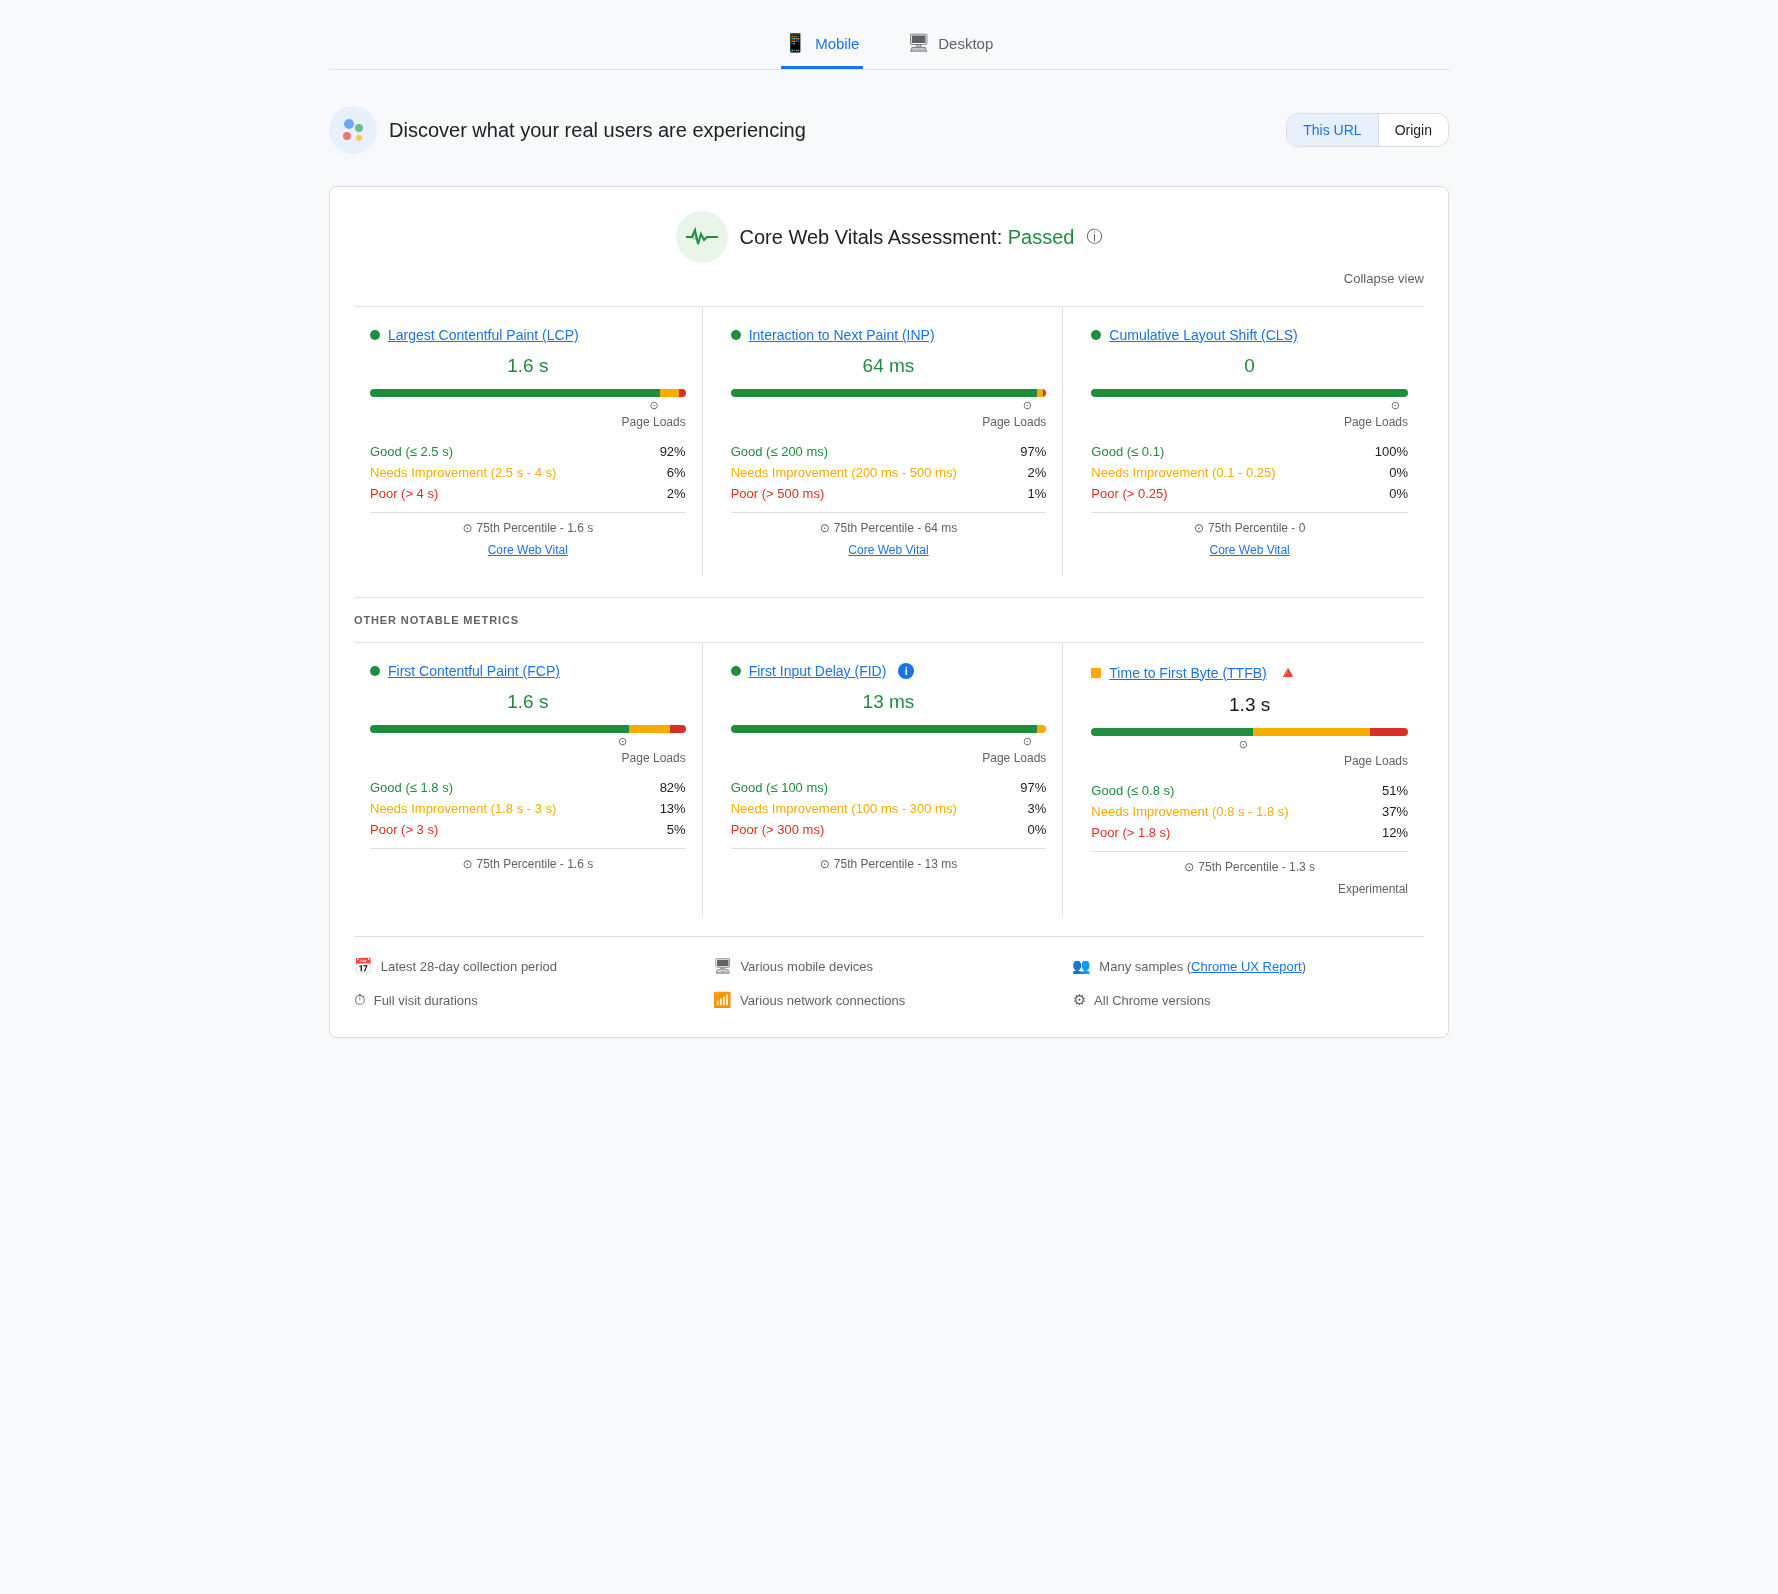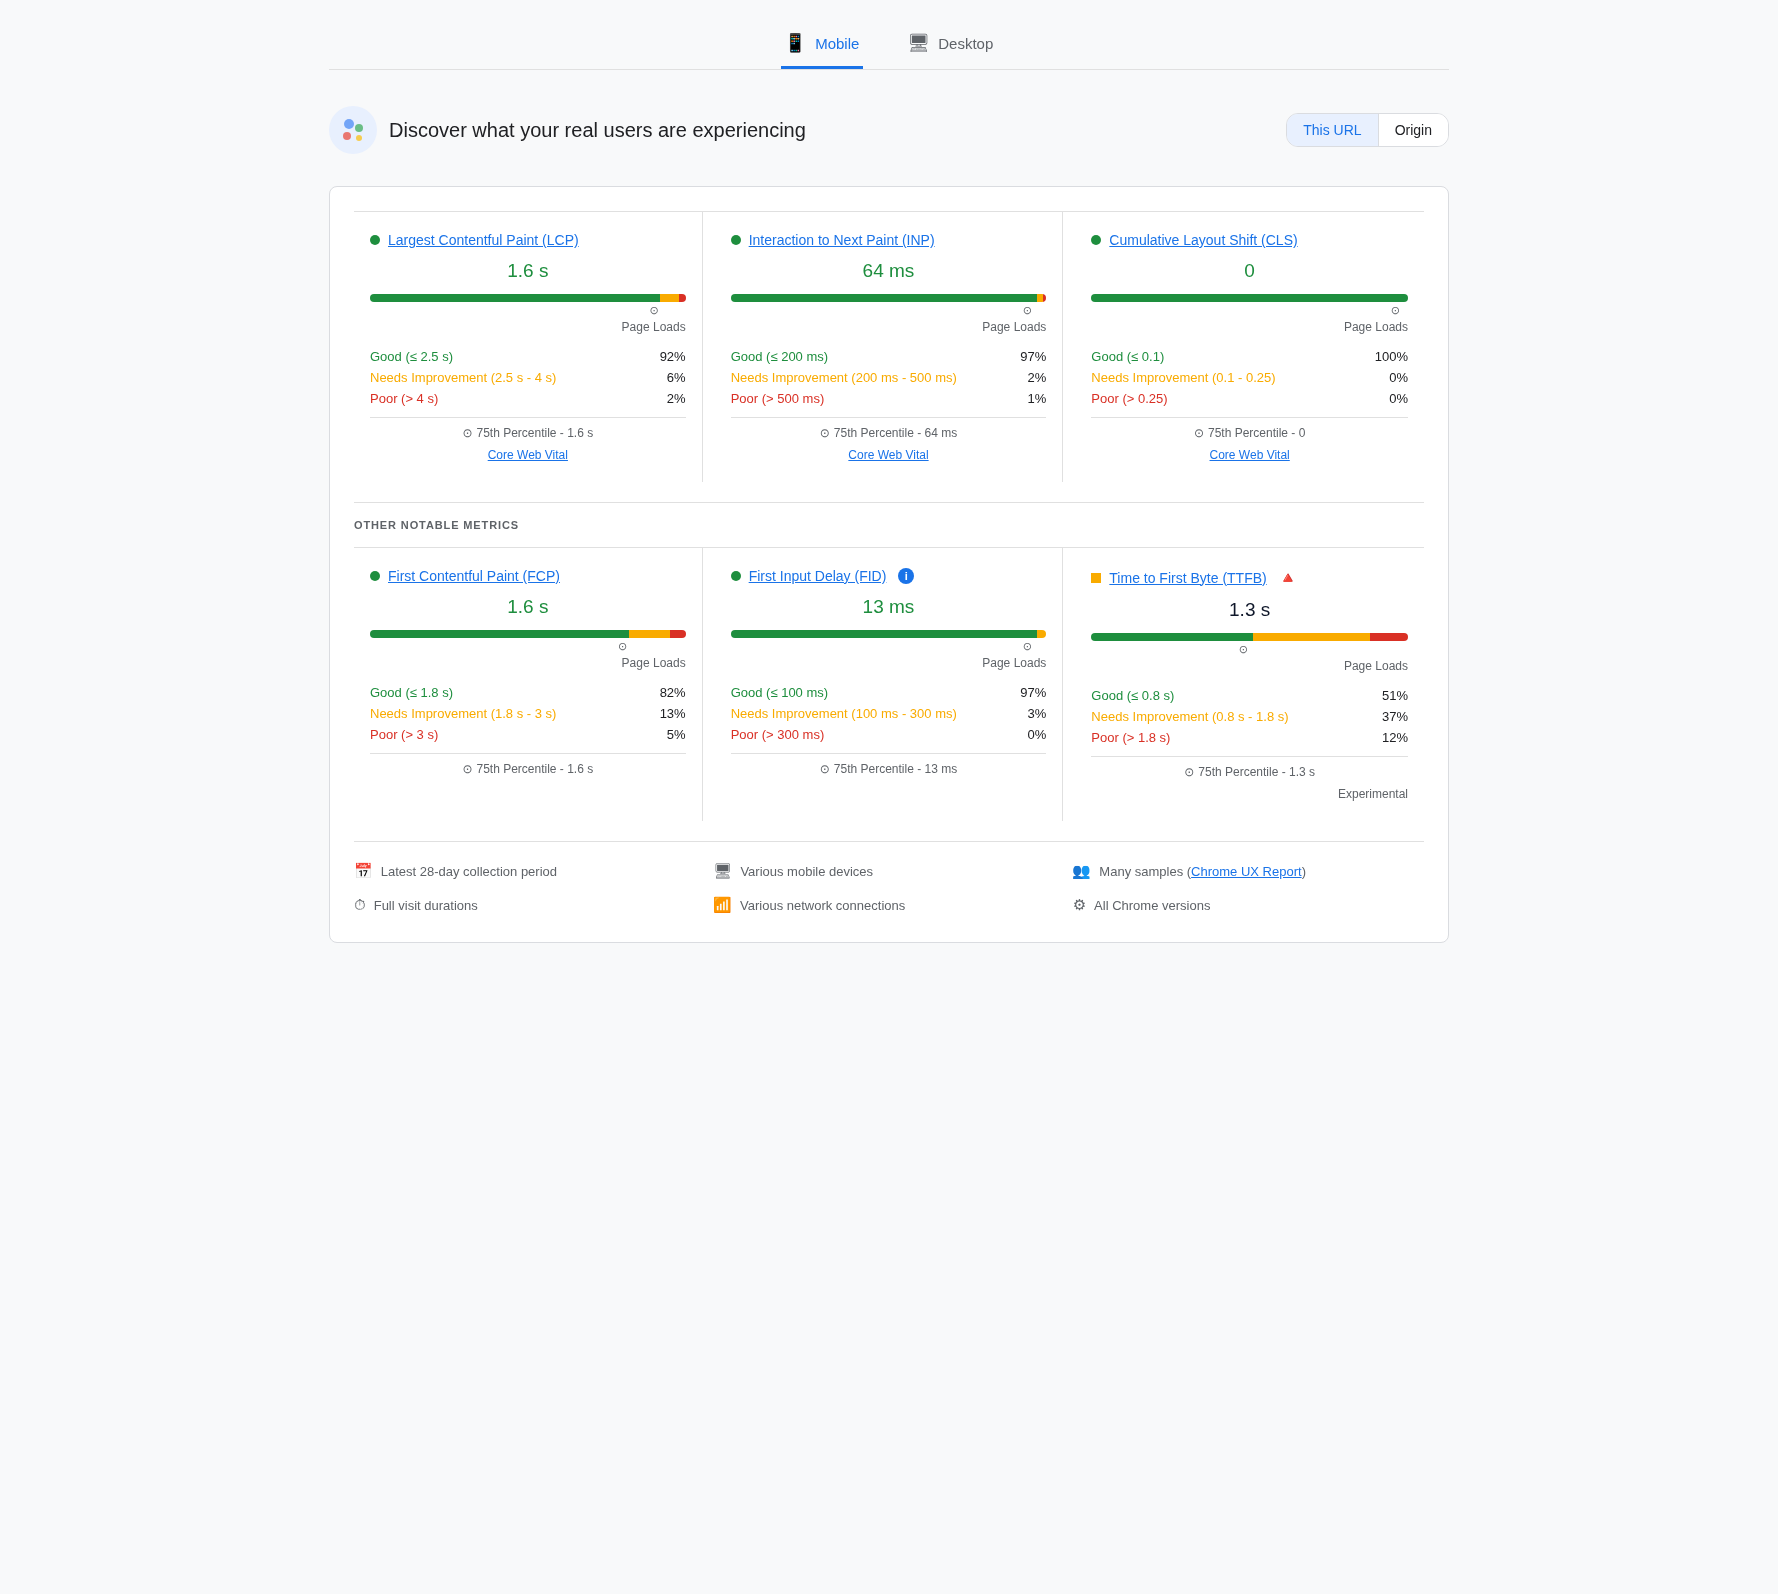--- a/index.html
+++ b/index.html
@@ -353,21 +353,37 @@
       <h1 class="header-title">Discover what your real users are experiencing</h1>
     </div>
     <div class="url-buttons">
       <button class="url-btn active">This URL</button>
       <button class="url-btn">Origin</button>
     </div>
   </div>
 
   <div class="main-card">
 
-
+    <div class="assessment-header">
+      <div class="vitals-icon">
+        <svg width="32" height="20" viewBox="0 0 32 20">
+          <polyline points="0,10 6,10 9,3 12,17 15,7 18,13 21,10 32,10" fill="none" stroke="#1e8e3e" stroke-width="2"></polyline>
+          <circle cx="9" cy="10" r="3" fill="#1e8e3e" opacity="0.3"></circle>
+        </svg>
+      </div>
+      <span class="assessment-title">
+        <span>Core Web Vitals Assessment:</span>
+        <span class="assessment-status">Passed</span>
+      </span>
+      <span class="info-icon">ⓘ</span>
+    </div>
+
+    <div class="collapse-row">
+      <a class="collapse-link">Collapse view</a>
+    </div>
 
     <div class="metrics-grid" id="cwv-grid">
     <div class="metric-cell">
       <div class="metric-title-row">
         <span class="dot dot-green"></span>
         <a class="metric-title">Largest Contentful Paint (LCP)</a>
 
       </div>
       <div class="metric-value ">1.6 s</div>
       <div class="bar-visual">

